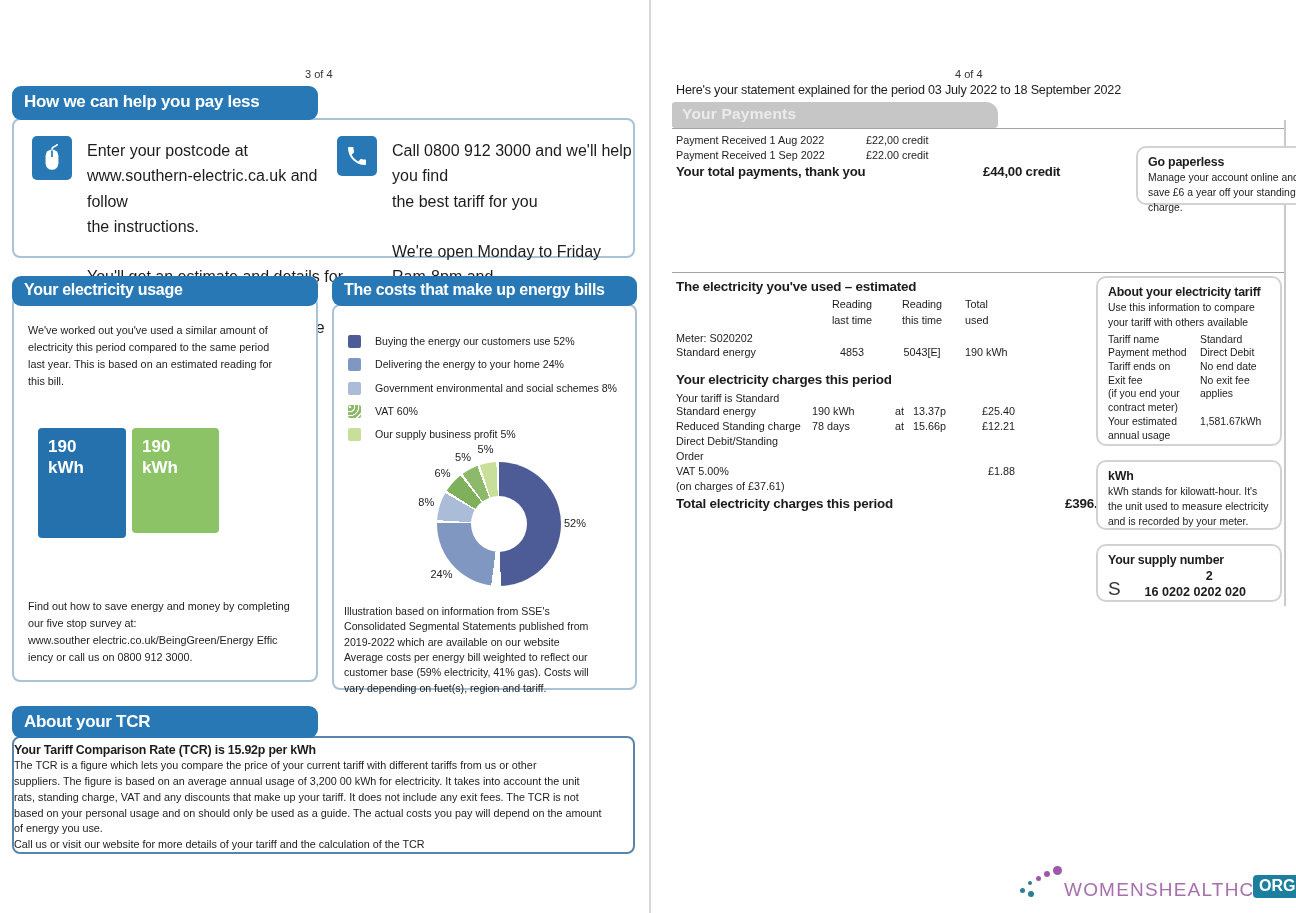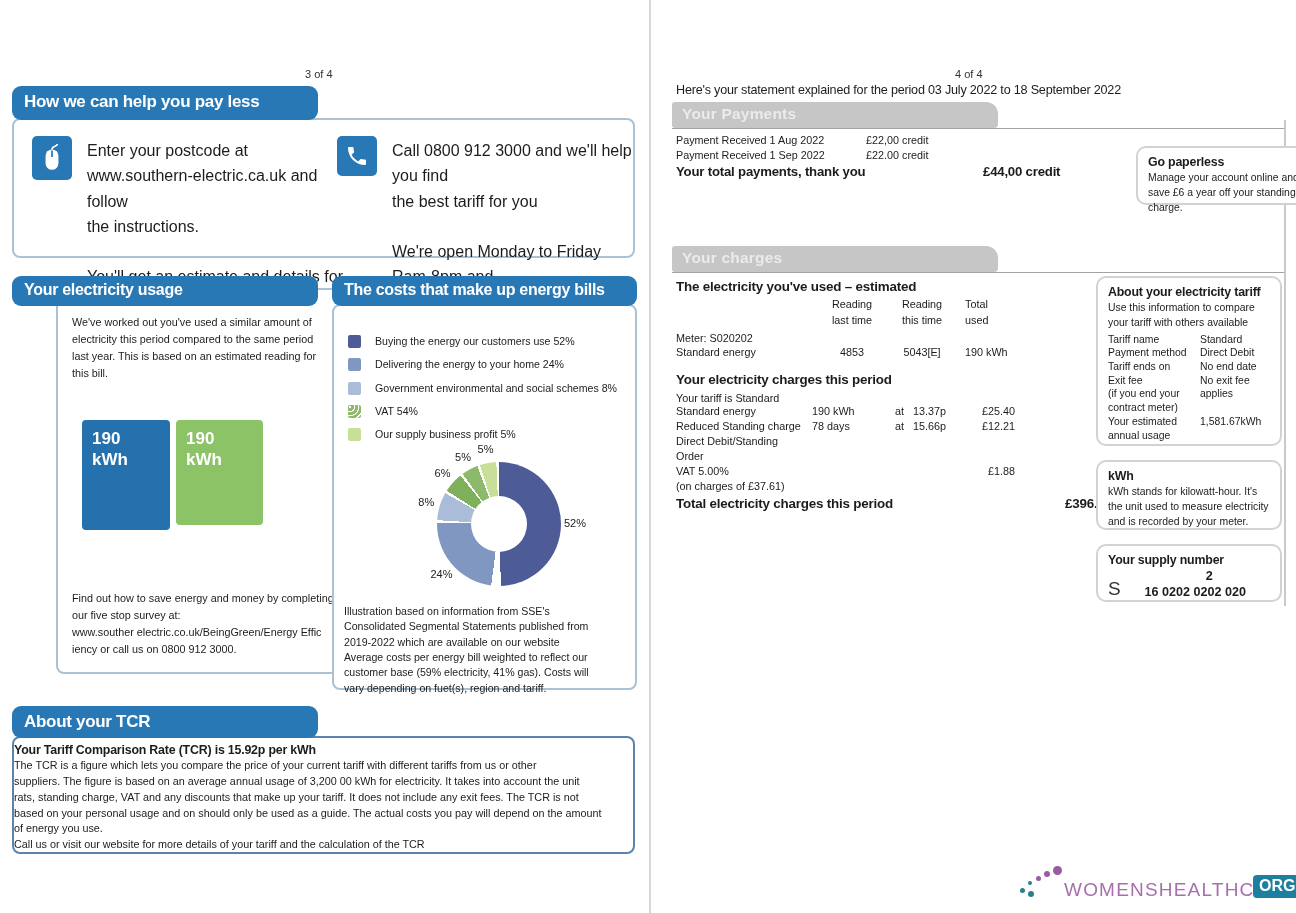--- a/index.html
+++ b/index.html
@@ -98,21 +98,21 @@
 the best tariff for you
 
 We're open Monday to Friday Ram-8pm and
 Saturday 8am – 2pm.
 
 You might want to consider one of our lifestyle meters,
 depending on when you use electricity.</div>
   </div>
 
   <div class="abs tab" style="left:12px;top:276px;width:306px;height:30px;font-size:16px;padding-top:5px;">Your electricity usage</div>
-  <div class="abs panel" style="left:12px;top:288px;width:306px;height:386px;margin-left:44px;">
+  <div class="abs panel" style="left:12px;top:296px;width:306px;height:386px;">
     <div class="abs body-text pre" style="left:14px;top:24px;width:276px;font-size:10.8px;">We've worked out you've used a similar amount of
 electricity this period compared to the same period
 last year. This is based on an estimated reading for
 this bill.</div>
     <div id="bar-blue" class="abs bar" style="left:24px;top:130px;width:88px;height:110px;">
       <span>190</span><br>
       <span>kWh</span>
     </div>
     <div id="bar-green" class="abs bar" style="left:118px;top:130px;width:87px;height:105px;">
       <span>190</span><br>
@@ -134,21 +134,21 @@
       <div class="leg-row">
         <span class="sw sw2"></span>
         <span class="leg-label pre">Delivering the energy to your home 24%</span>
       </div>
       <div class="leg-row">
         <span class="sw sw3"></span>
         <span class="leg-label pre">Government environmental and social schemes 8%</span>
       </div>
       <div class="leg-row">
         <span class="sw sw5"></span>
-        <span class="leg-label pre">VAT 54%</span>
+        <span class="leg-label pre">VAT 60%</span>
       </div>
       <div class="leg-row">
         <span class="sw sw6"></span>
         <span class="leg-label pre">Our supply business profit 5%</span>
       </div>
     </div>
     <div class="abs" style="left:0;top:148px;width:305px;height:150px;">
       <div id="donut-ring" style="background: conic-gradient(rgb(77, 91, 151) 0deg, rgb(77, 91, 151) 178.2deg, rgb(255, 255, 255) 178.2deg, rgb(255, 255, 255) 187.2deg, rgb(128, 152, 193) 187.2deg, rgb(128, 152, 193) 271.1deg, rgb(255, 255, 255) 271.1deg, rgb(255, 255, 255) 273.6deg, rgb(170, 188, 216) 273.6deg, rgb(170, 188, 216) 299.9deg, rgb(255, 255, 255) 299.9deg, rgb(255, 255, 255) 302.4deg, rgb(127, 177, 92) 302.4deg, rgb(127, 177, 92) 321.5deg, rgb(255, 255, 255) 321.5deg, rgb(255, 255, 255) 324deg, rgb(140, 186, 106) 324deg, rgb(140, 186, 106) 339.5deg, rgb(255, 255, 255) 339.5deg, rgb(255, 255, 255) 342deg, rgb(200, 223, 153) 342deg, rgb(200, 223, 153) 357.5deg, rgb(255, 255, 255) 357.5deg, rgb(255, 255, 255) 360deg);"></div>
       <div id="donut-hole"></div>
     <span class="donut-label" style="left: 240.991px; top: 68.8062px;">52%</span>
@@ -190,21 +190,20 @@
   <div class="abs rbold-sm" style="left:676px;top:164px;">Your total payments, thank you</div>
   <div class="abs rbold-sm" style="left:983px;top:164px;">£44,00 credit</div>
 
   <div class="abs ibox" style="left:1136px;top:146px;width:186px;height:59px;">
     <h4>Go paperless</h4>
     <div class="txt pre">Manage your account online and
 save £6 a year off your standing
 charge.</div>
   </div>
 
-  <div class="abs band" style="left:672px;top:246px;width:326px;height:26px;">Your charges</div>
   <div class="abs hline" style="left:672px;top:272px;width:612px;"></div>
 
   <div class="abs rbold-sm" style="left:676px;top:279px;font-size:13.4px;">The electricity you've used – estimated</div>
   <div class="abs rtext pre" style="left:820px;top:297px;width:64px;text-align:center;">Reading
 last time</div>
   <div class="abs rtext pre" style="left:890px;top:297px;width:64px;text-align:center;">Reading
 this time</div>
   <div class="abs rtext pre" style="left:965px;top:297px;width:50px;">Total
 used</div>
   <div class="abs rtext" style="left:676px;top:331px;">Meter:  S020202</div>

